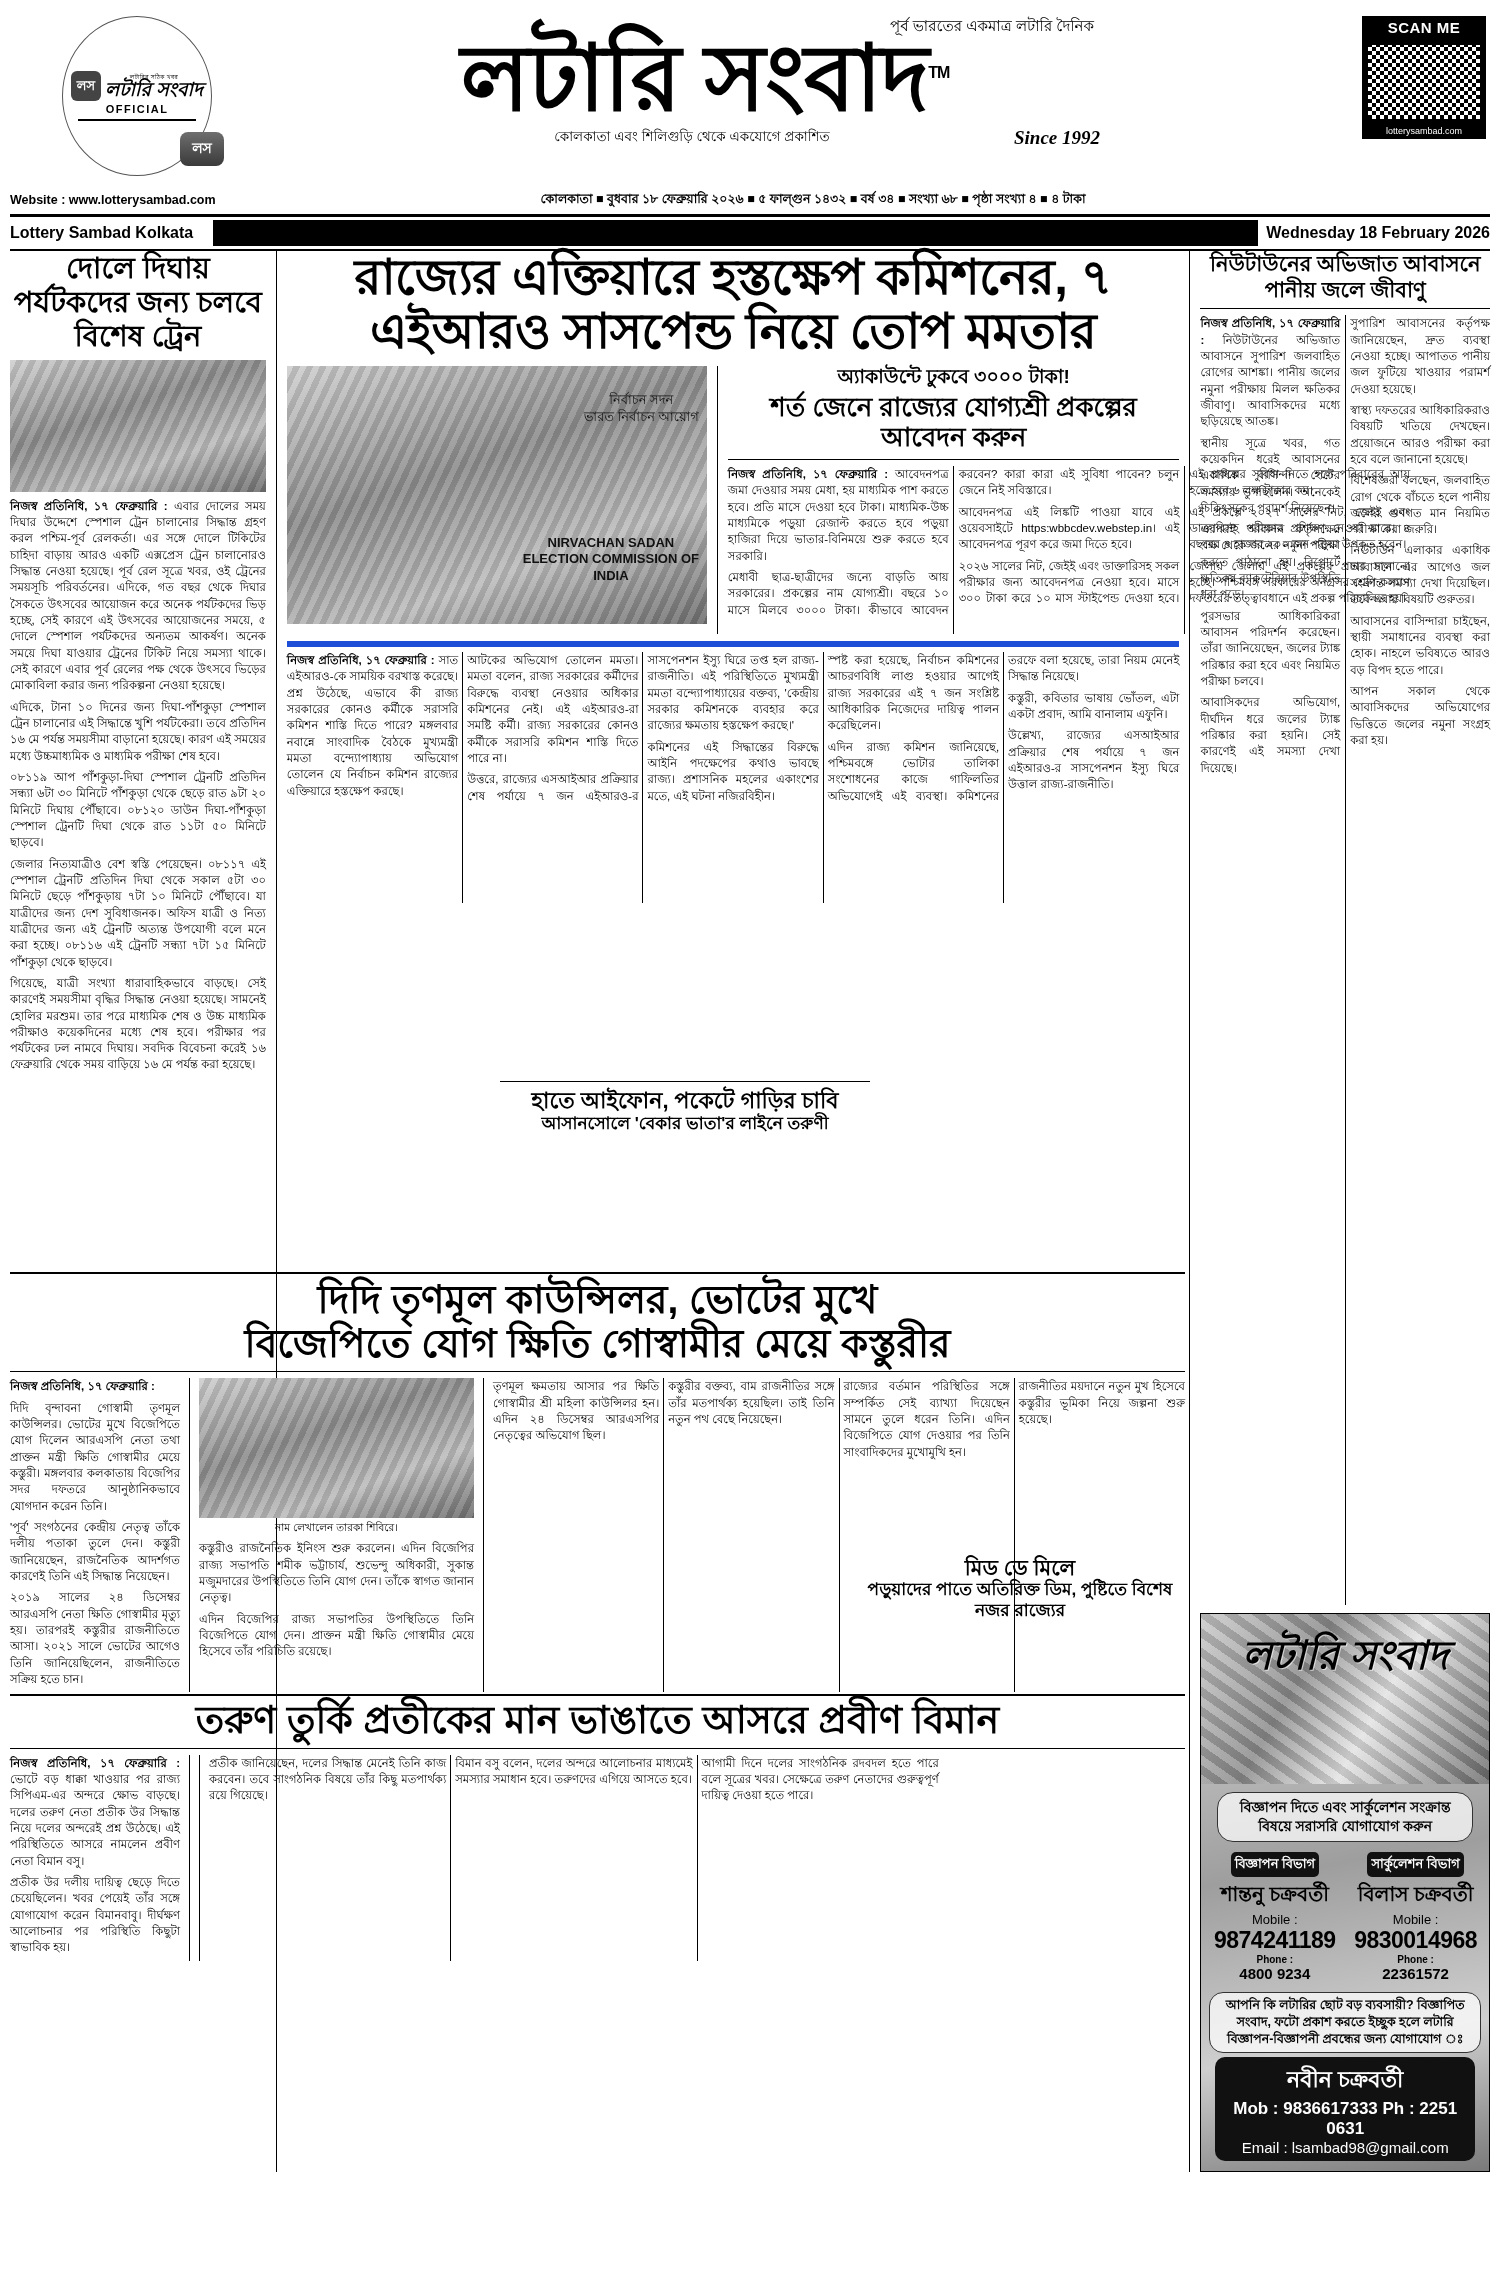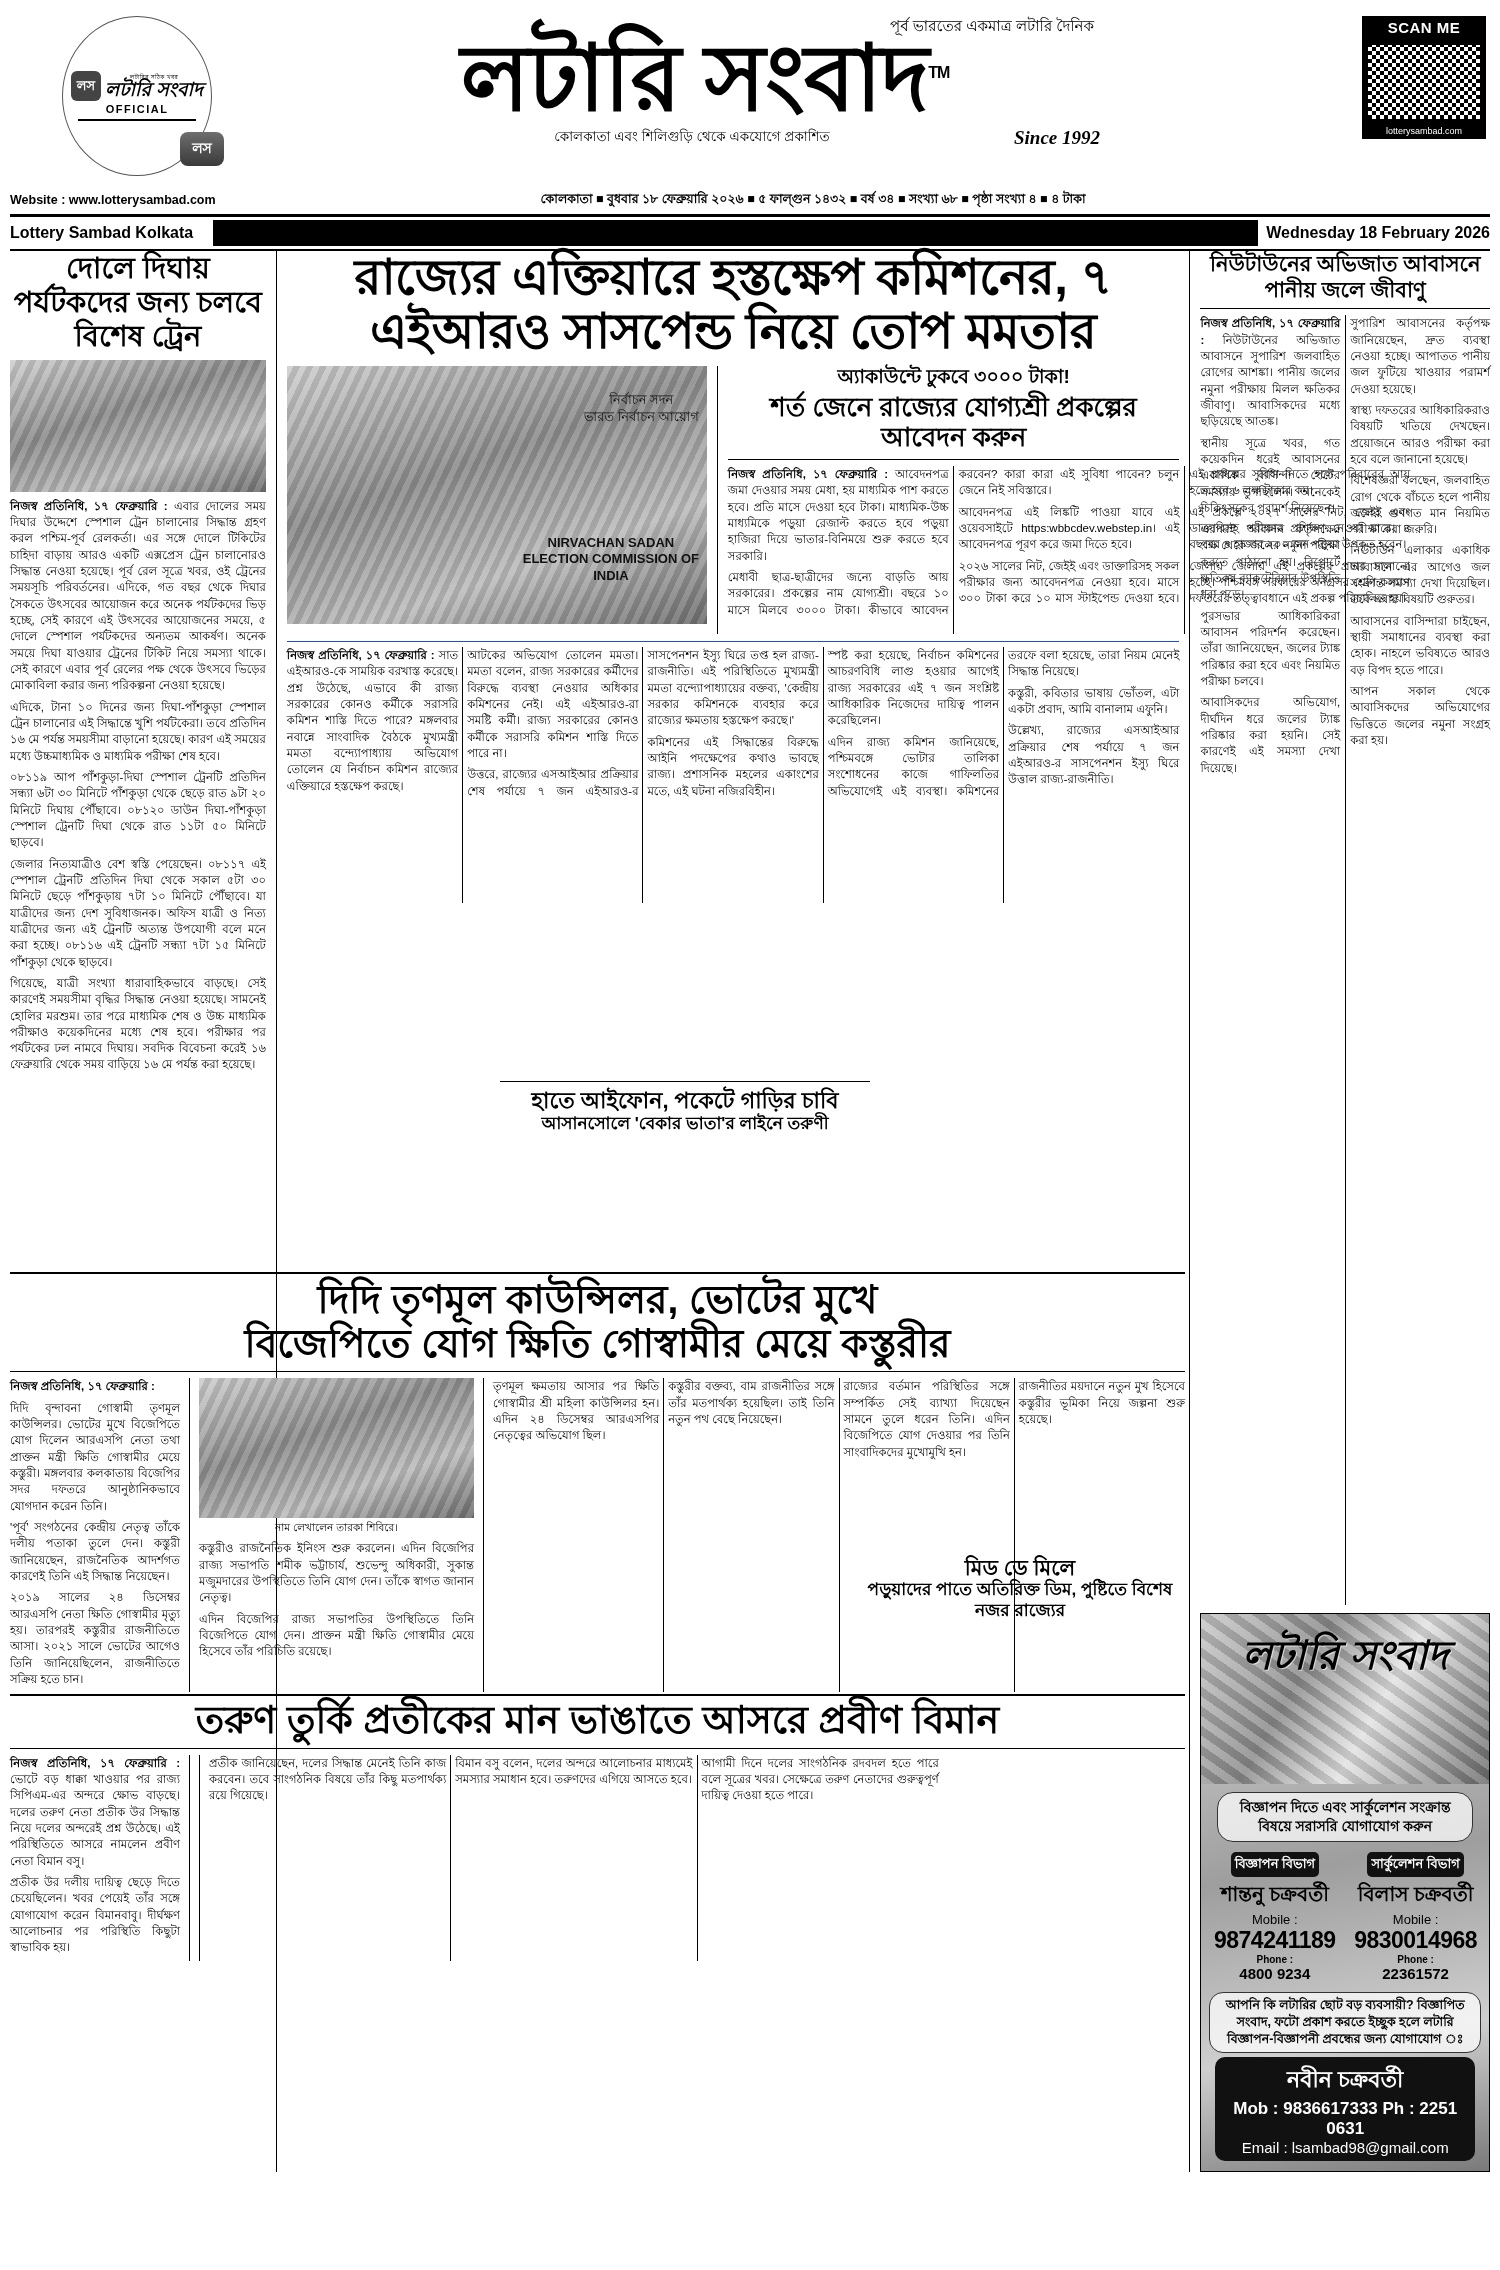--- a/index.html
+++ b/index.html
@@ -224,21 +224,21 @@
             <p><span class="byline">নিজস্ব প্রতিনিধি, ১৭ ফেব্রুয়ারি :</span> <span>আবেদনপত্র জমা দেওয়ার সময় মেধা, হয় মাধ্যমিক পাশ করতে হবে। প্রতি মাসে দেওয়া হবে টাকা। মাধ্যমিক-উচ্চ মাধ্যমিকে পড়ুয়া রেজাল্ট করতে হবে পড়ুয়া হাজিরা দিয়ে ভাতার-বিনিময়ে শুরু করতে হবে সরকারি।</span></p>
             <p>মেধাবী ছাত্র-ছাত্রীদের জন্যে বাড়তি আয় সরকারের। প্রকল্পের নাম যোগ্যশ্রী। বছরে ১০ মাসে মিলবে ৩০০০ টাকা। কীভাবে আবেদন করবেন? কারা কারা এই সুবিধা পাবেন? চলুন জেনে নিই সবিস্তারে।</p>
             <p>আবেদনপত্র এই লিঙ্কটি পাওয়া যাবে এই ওয়েবসাইটে https:wbbcdev.webstep.in। এই আবেদনপত্র পূরণ করে জমা দিতে হবে।</p>
             <p>২০২৬ সালের নিট, জেইই এবং ডাক্তারিসহ সকল পরীক্ষার জন্য আবেদনপত্র নেওয়া হবে। মাসে ৩০০ টাকা করে ১০ মাস স্টাইপেন্ড দেওয়া হবে। এই প্রকল্পের সুবিধা নিতে হলে পরিবারের আয় হতে হবে ৬ লক্ষ টাকার কম।</p>
             <p>এই প্রকল্পে ২০২৭ সালের নিট, জেইই এবং ডাক্তারিসহ পরীক্ষার প্রশিক্ষণ নেওয়া যাবে। ৪ বছরের ৪ হাজার ২০০ জন পড়ুয়া উপকৃত হবেন।</p>
             <p>জেলায় জেলায় এই প্রকল্পের প্রচার চালানো হচ্ছে। পশ্চিমবঙ্গ সরকারের অনগ্রসর শ্রেণি কল্যাণ দফতরের তত্ত্বাবধানে এই প্রকল্প পরিচালিত হয়।</p>
           </div>
         </div>
       </div>
 
-      <div class="body fivecol" style="margin-top:7px; height:262px; border-top:1px solid #1d4ed8; padding-top:5px;">
+      <div class="body fivecol" style="margin-top:7px; height:262px; border-top:6px solid #1d4ed8; padding-top:5px;">
         <p><span class="byline">নিজস্ব প্রতিনিধি, ১৭ ফেব্রুয়ারি :</span> <span>সাত এইআরও-কে সাময়িক বরখাস্ত করেছে। প্রশ্ন উঠেছে, এভাবে কী রাজ্য সরকারের কোনও কর্মীকে সরাসরি কমিশন শাস্তি দিতে পারে? মঙ্গলবার নবান্নে সাংবাদিক বৈঠকে মুখ্যমন্ত্রী মমতা বন্দ্যোপাধ্যায় অভিযোগ তোলেন যে নির্বাচন কমিশন রাজ্যের এক্তিয়ারে হস্তক্ষেপ করছে।</span></p>
         <p>আটকের অভিযোগ তোলেন মমতা। মমতা বলেন, রাজ্য সরকারের কর্মীদের বিরুদ্ধে ব্যবস্থা নেওয়ার অধিকার কমিশনের নেই। এই এইআরও-রা সমষ্টি কর্মী। রাজ্য সরকারের কোনও কর্মীকে সরাসরি কমিশন শাস্তি দিতে পারে না।</p>
         <p>উত্তরে, রাজ্যের এসআইআর প্রক্রিয়ার শেষ পর্যায়ে ৭ জন এইআরও-র সাসপেনশন ইস্যু ঘিরে তপ্ত হল রাজ্য-রাজনীতি। এই পরিস্থিতিতে মুখ্যমন্ত্রী মমতা বন্দ্যোপাধ্যায়ের বক্তব্য, 'কেন্দ্রীয় সরকার কমিশনকে ব্যবহার করে রাজ্যের ক্ষমতায় হস্তক্ষেপ করছে।'</p>
         <p>কমিশনের এই সিদ্ধান্তের বিরুদ্ধে আইনি পদক্ষেপের কথাও ভাবছে রাজ্য। প্রশাসনিক মহলের একাংশের মতে, এই ঘটনা নজিরবিহীন।</p>
         <p>স্পষ্ট করা হয়েছে, নির্বাচন কমিশনের আচরণবিধি লাগু হওয়ার আগেই রাজ্য সরকারের এই ৭ জন সংশ্লিষ্ট আধিকারিক নিজেদের দায়িত্ব পালন করেছিলেন।</p>
         <p>এদিন রাজ্য কমিশন জানিয়েছে, পশ্চিমবঙ্গে ভোটার তালিকা সংশোধনের কাজে গাফিলতির অভিযোগেই এই ব্যবস্থা। কমিশনের তরফে বলা হয়েছে, তারা নিয়ম মেনেই সিদ্ধান্ত নিয়েছে।</p>
         <p>কস্তুরী, কবিতার ভাষায় ভোঁতল, এটা একটা প্রবাদ, আমি বানালাম এফুনি।</p>
         <p>উল্লেখ্য, রাজ্যের এসআইআর প্রক্রিয়ার শেষ পর্যায়ে ৭ জন এইআরও-র সাসপেনশন ইস্যু ঘিরে উত্তাল রাজ্য-রাজনীতি।</p>
       </div>
     </div>

